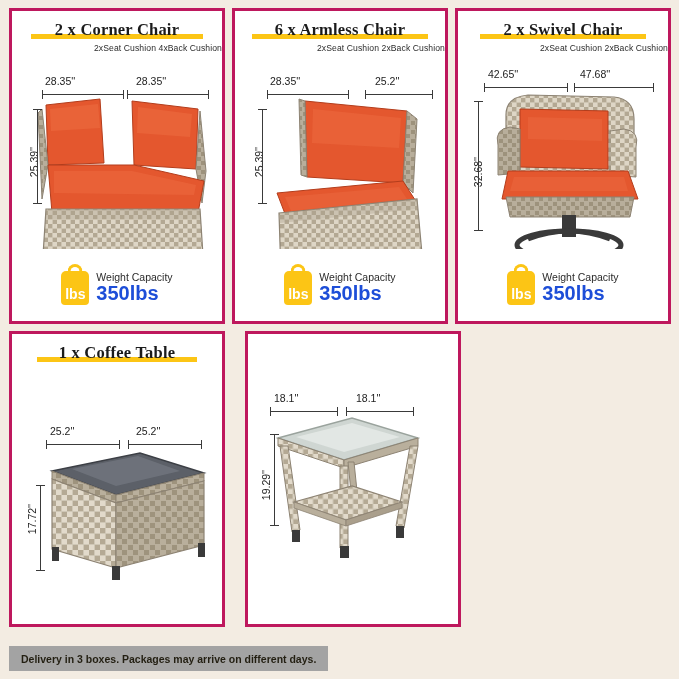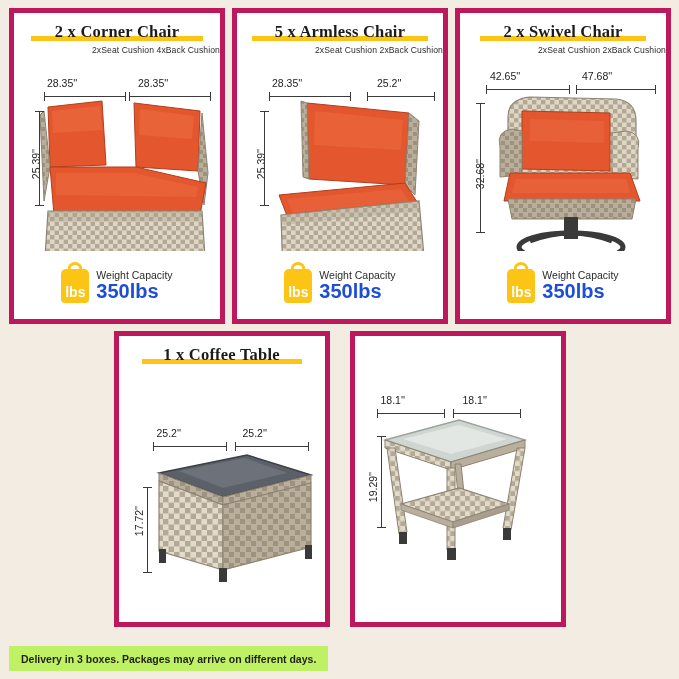--- a/index.html
+++ b/index.html
@@ -21,21 +21,21 @@
     padding: 8px 9px 0 9px;
   }
 
   
   .row-top {
     display: flex;
     gap: 7px;
   }
   .card {
     background: #ffffff;
-    border: 5px solid #be185d;
+    border: 3px solid #be185d;
     box-sizing: border-box;
     position: relative;
   }
   .card-top {
     width: 216px;
     height: 316px;
   }
   .card-title-wrap {
     text-align: center;
     padding-top: 9px;
@@ -167,21 +167,21 @@
     font-size: 20px;
     font-weight: bold;
     color: #1d4ed8;
     font-family: "Liberation Sans", sans-serif;
   }
 
   
   .row-mid {
     display: flex;
     gap: 20px;
-    justify-content: center;
+    justify-content: flex-start;
     margin-top: 7px;
   }
   .card-mid {
     width: 216px;
     height: 296px;
   }
   .illus-mid {
     position: relative;
     width: 100%;
     height: 245px;
@@ -191,21 +191,21 @@
   .footer {
     position: absolute;
     left: 9px;
     right: 9px;
     bottom: 8px;
     display: flex;
     align-items: stretch;
     height: 25px;
   }
   .footer-left {
-    background: #bef264;
+    background: #a3a3a3;
     color: #231f12;
     font-weight: bold;
     font-size: 10.5px;
     display: flex;
     align-items: center;
     padding: 0 12px;
     flex: 0 0 auto;
   }
   .footer-right {
     flex: 1;
@@ -286,21 +286,21 @@
         <div class="weight-text">
           <div class="weight-label">Weight Capacity</div>
           <div class="weight-value">350lbs</div>
         </div>
       </div>
     </div>
 
     <div class="card card-top">
       <div class="card-title-wrap">
         <span class="title-underline" style="width:176px;"></span>
-        <span class="card-title">5 x Armless Chair</span>
+        <span class="card-title">6 x Armless Chair</span>
       </div>
       <div class="card-sub">2xSeat Cushion 2xBack Cushion</div>
 
       <div class="illus">
         <span class="dim" style="left:35px; top:22px;">28.35''</span>
         <span class="dim" style="left:140px; top:22px;">25.2''</span>
         <span class="dim dim-v" style="left:-6px; top:103px; width:60px; text-align:center;">25.39''</span>
         <div class="rule-h" style="left:32px; top:41px; width:82px;"></div>
         <div class="rule-h" style="left:130px; top:41px; width:68px;"></div>
         <div class="rule-v" style="left:27px; top:56px; height:95px;"></div>

